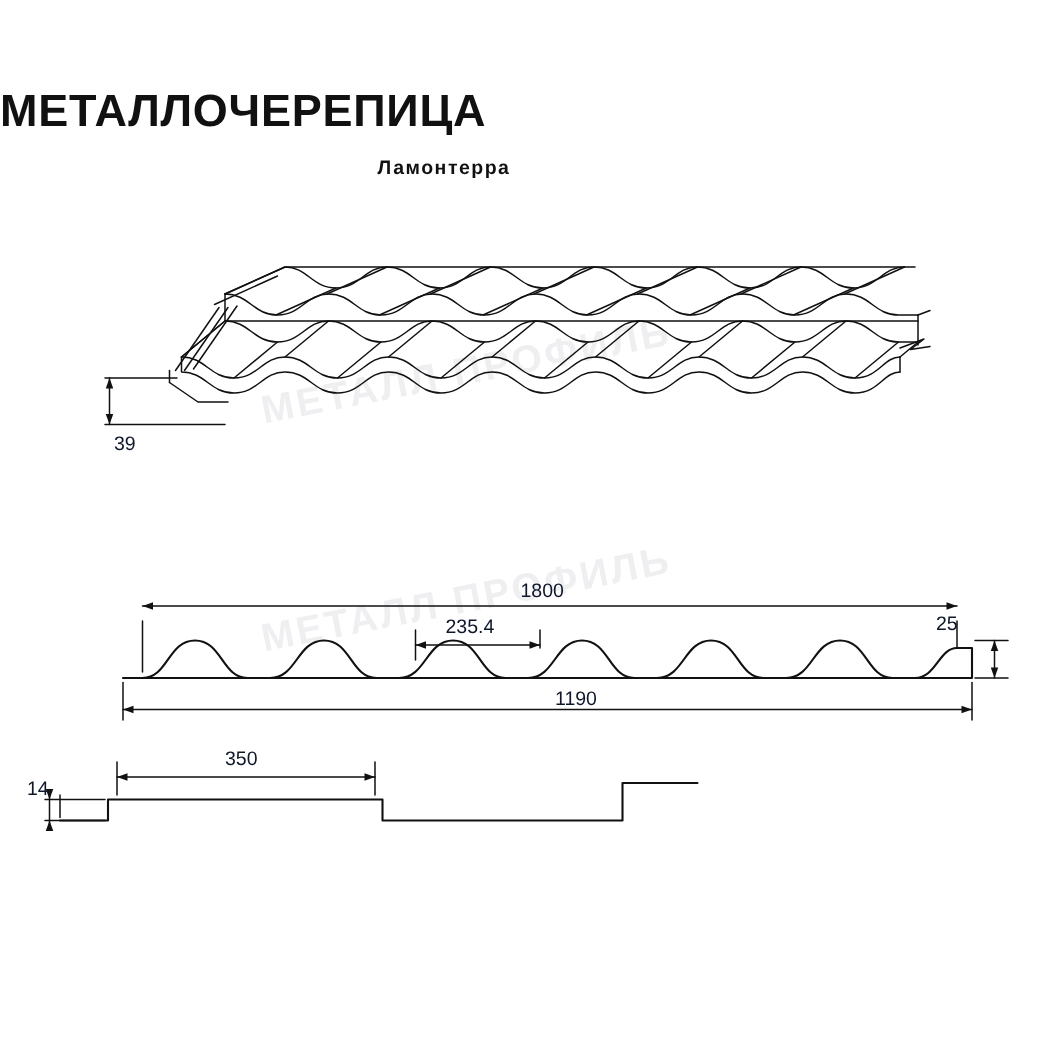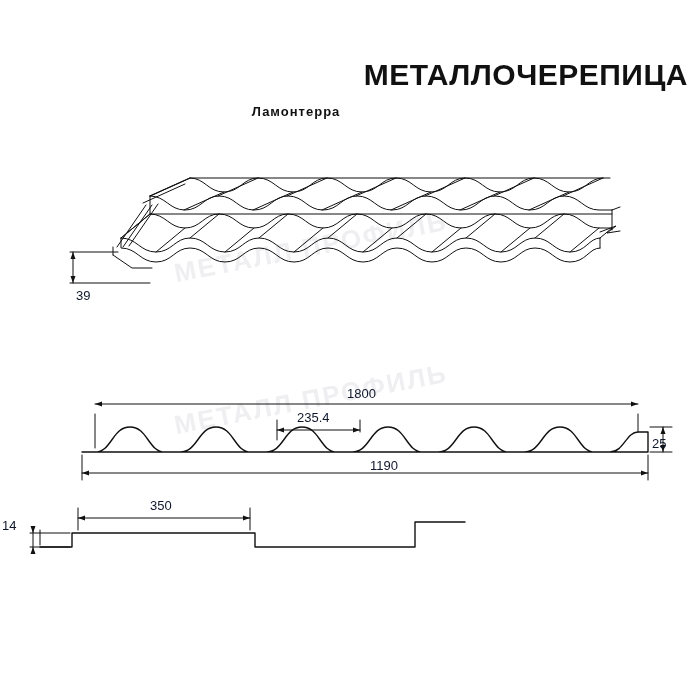--- a/index.html
+++ b/index.html
@@ -20,21 +20,21 @@
     left: 0;
     top: 0;
     width: 700px;
     height: 700px;
   }
   .title {
     position: absolute;
     left: 0;
     top: 58px;
     width: 688px;
-    text-align: right;
+    text-align: left;
     font-size: 30px;
     font-weight: bold;
     letter-spacing: 0.5px;
     color: #111111;
   }
   .subtitle {
     position: absolute;
     left: 0;
     top: 104px;
     width: 592px;
@@ -277,15 +277,15 @@
       <path d="M33 533 l-2.5 -7 5 0 z" fill="#111111" stroke="none" transform="translate(0,0)"></path>
       <path d="M33 547 l-2.5 7 5 0 z" fill="#111111" stroke="none"></path>
     </g>
   </g>
 </svg>
 
 <div class="dim" style="left:76px; top:288px;">39</div>
 <div class="dim" style="left:347px; top:386px;">1800</div>
 <div class="dim" style="left:297px; top:410px;">235.4</div>
 <div class="dim" style="left:342px; top:458px;margin-left:28px;">1190</div>
-<div class="dim" style="left:652px; top:408px;margin-top:28px;">25</div>
+<div class="dim" style="left:624px; top:408px;">25</div>
 <div class="dim" style="left:150px; top:498px;">350</div>
-<div class="dim" style="left:2px; top:518px;">14</div>
+<div class="dim" style="left:18px; top:518px;">14</div>
 
 </body></html>

